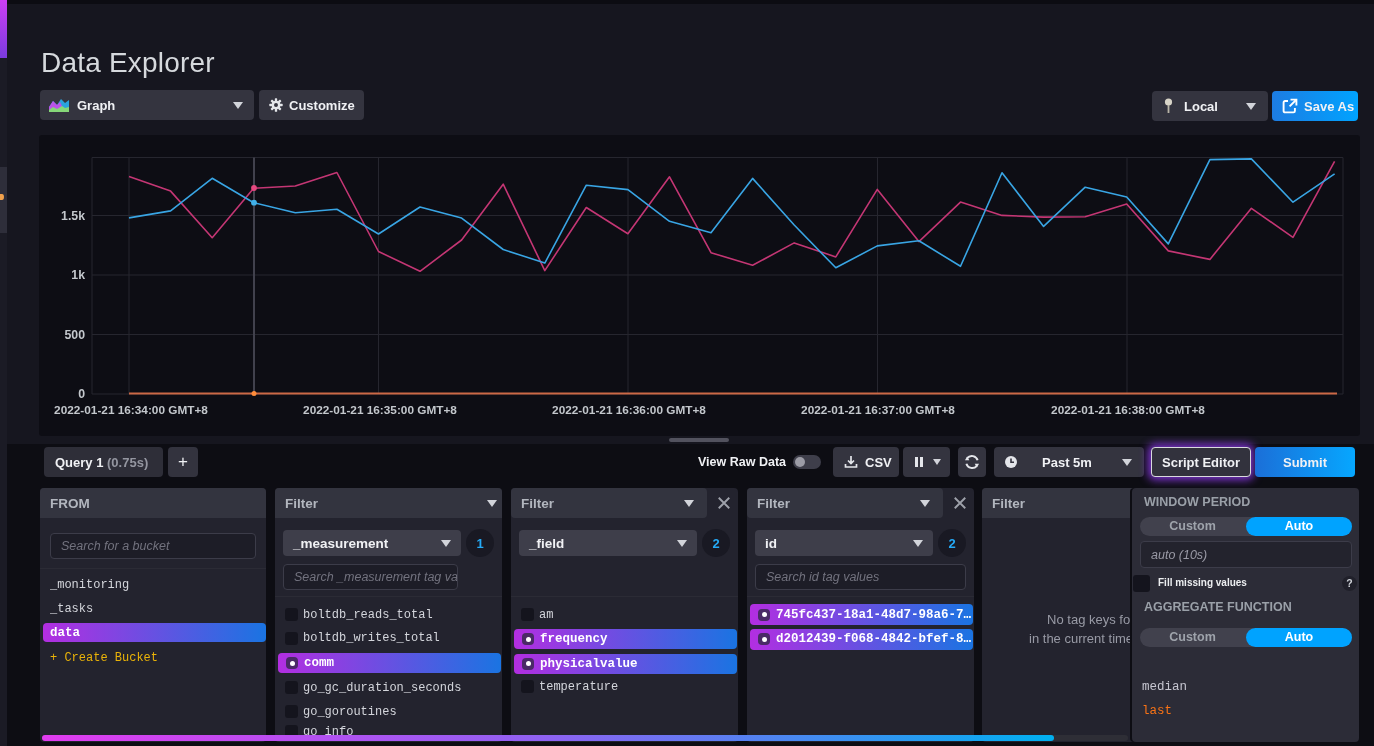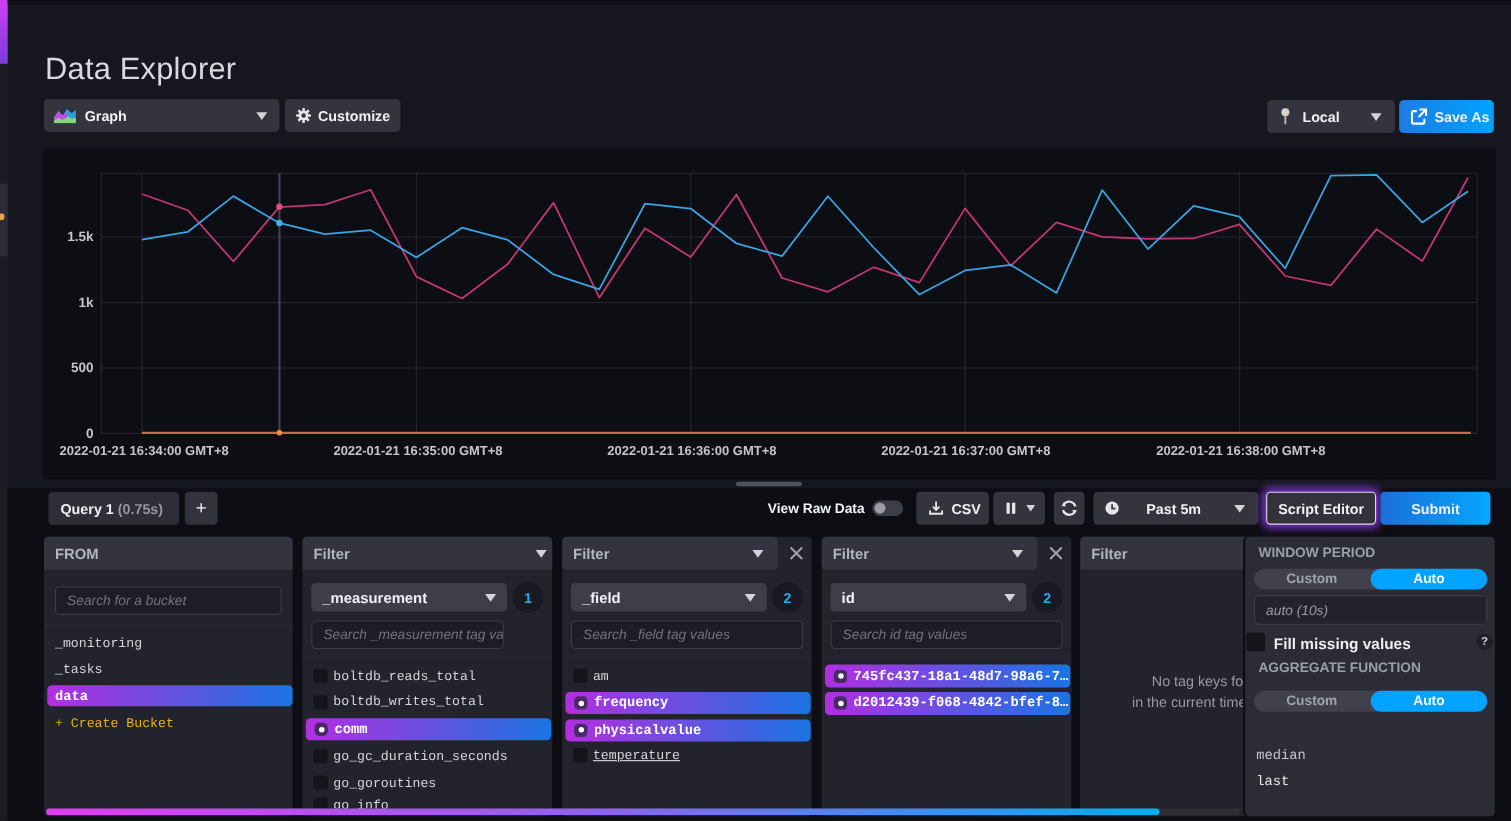--- a/index.html
+++ b/index.html
@@ -233,36 +233,35 @@
       <span class="t">Filter</span>
     <span class="caret abs" style="right:13px;top:12px;"></span>
   </div>
   <svg class="abs" style="left:206px;top:8px;" width="14" height="14" viewBox="0 0 12 12">
       <path d="M1.5 1.5 L10.5 10.5 M10.5 1.5 L1.5 10.5" stroke="#9ea1aa" stroke-width="1.6"></path>
   </svg>
   <div class="drop" style="left:8px;top:42px;width:178px;">_field
     <span class="caret abs" style="right:10px;top:10px;"></span>
   </div>
   <div class="badge" style="left:191px;top:41px;">2</div>
-  <div class="search" style="left:8px;top:76px;width:211px;">Search _field tag values</div>
   <div class="divider" style="top:108px;"></div>
   <div class="cb" style="top:120px;"></div>
     <div class="itxt" style="top:119.5px;">am</div>
   <div class="selrow" style="top:141px;">
     <div class="cb2"></div>
       <div class="dot"></div>
       <span class="stxt">frequency</span>
   </div>
   <div class="selrow" style="top:165.5px;padding-left:17px;">
     <div class="cb2"></div>
       <div class="dot"></div>
       <span class="stxt">physicalvalue</span>
   </div>
   <div class="cb" style="top:192px;"></div>
-    <div class="itxt" style="top:191.5px;text-decoration:underline;">temperature</div>
+    <div class="itxt" style="top:191.5px;">temperature</div>
 </div>
 
 <div class="card" style="left:747px;">
   <div class="cardhead" style="right:31px;border-radius:4px;">
       <span class="t">Filter</span>
     <span class="caret abs" style="right:13px;top:12px;"></span>
   </div>
   <svg class="abs" style="left:206px;top:8px;" width="14" height="14" viewBox="0 0 12 12">
       <path d="M1.5 1.5 L10.5 10.5 M10.5 1.5 L1.5 10.5" stroke="#9ea1aa" stroke-width="1.6"></path>
   </svg>
@@ -292,25 +291,25 @@
 </div>
 
 <div class="abs" style="left:1132px;top:488px;width:227px;height:254px;background:#2c2c37;border-radius:4px;z-index:5;box-shadow:-2px 0 0 #0d0d13;">
   <div class="abs hdrlabel" style="left:12px;top:7px;">WINDOW PERIOD</div>
   <div class="abs" style="left:8px;top:29px;width:212px;height:19px;border-radius:10px;background:#41414d;">
     <div class="abs" style="left:0;top:0;width:105px;text-align:center;line-height:19px;font-weight:bold;font-size:12.5px;color:#9ea3ab;">Custom</div>
     <div class="abs" style="left:106px;top:0;width:106px;height:19px;border-radius:10px;background:#00a3ff;text-align:center;line-height:19px;font-weight:bold;font-size:12.5px;color:#fff;">Auto</div>
   </div>
   <div class="search" style="left:8px;top:53px;width:212px;height:27px;color:#9a9aa6;">auto (10s)</div>
   <div class="abs" style="left:1px;top:87px;width:17px;height:17px;border-radius:3px;background:#14141d;"></div>
-  <div class="abs" style="left:26px;top:89px;font-weight:bold;font-size:14px;color:#eceef0;">Fill missing values</div>
+  <div class="abs" style="left:26px;top:89px;font-weight:bold;font-size:10px;color:#eceef0;">Fill missing values</div>
   <div class="abs" style="left:210px;top:88px;width:15px;height:15px;border-radius:50%;background:#20202a;color:#cfd2d8;font-size:10.5px;font-weight:bold;text-align:center;line-height:15px;">?</div>
   <div class="abs hdrlabel" style="left:12px;top:112px;">AGGREGATE FUNCTION</div>
   <div class="abs" style="left:8px;top:140px;width:212px;height:19px;border-radius:10px;background:#41414d;">
     <div class="abs" style="left:0;top:0;width:105px;text-align:center;line-height:19px;font-weight:bold;font-size:12.5px;color:#9ea3ab;">Custom</div>
     <div class="abs" style="left:106px;top:0;width:106px;height:19px;border-radius:10px;background:#00a3ff;text-align:center;line-height:19px;font-weight:bold;font-size:12.5px;color:#fff;">Auto</div>
   </div>
   <div class="abs mono" style="left:10px;top:192px;font-size:12.5px;color:#c6c6d0;">median</div>
-  <div class="abs mono" style="left:10px;top:216px;font-size:12.5px;color:#e5e5e5;">last</div>
+  <div class="abs mono" style="left:10px;top:216px;font-size:12.5px;color:#f97316;">last</div>
 </div>
 
 <div class="abs" style="left:42px;top:735px;width:1086px;height:6px;border-radius:3px;background:#2e2e36;z-index:4;"></div>
 <div class="abs" style="left:42px;top:735px;width:1012px;height:6px;border-radius:3px;background:linear-gradient(90deg,#e13cf0,#8e62f2,#00b0f0);z-index:4;"></div>
 
 </body></html>

